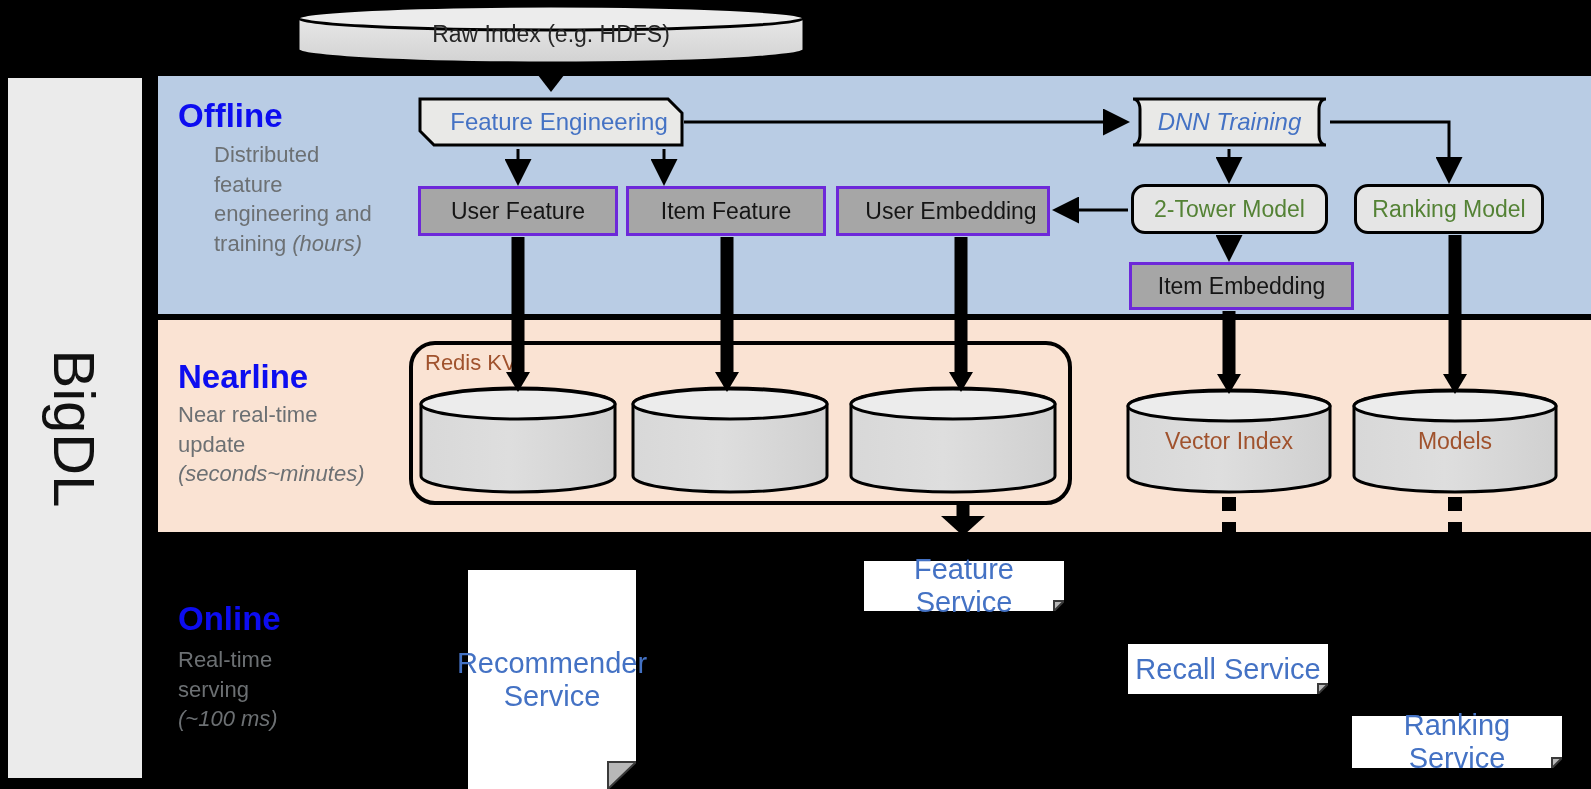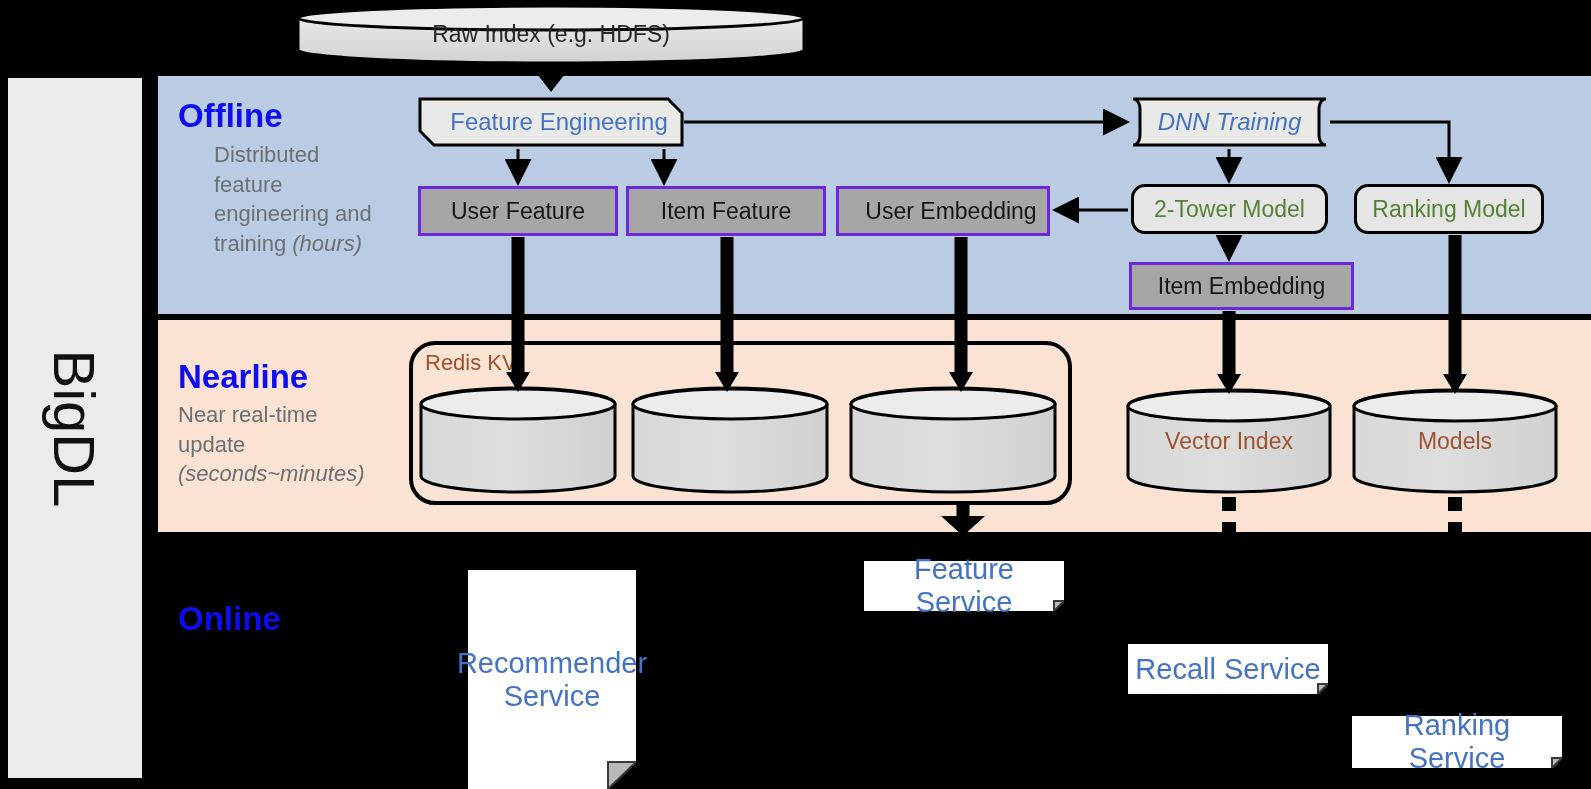--- a/index.html
+++ b/index.html
@@ -81,20 +81,25 @@
   </div>
 
   <div class="band-title" style="left:178px;top:358px;">Nearline</div>
   <div class="band-desc" style="left:178px;top:400px;width:245px;">
     <span>Near real-time</span><br>
     <span>update</span><br>
     <i>(seconds~minutes)</i>
   </div>
 
   <div class="band-title" style="left:178px;top:600px;">Online</div>
+  <div class="band-desc" style="left:178px;top:645px;">
+    <span>Real-time</span><br>
+    <span>serving</span><br>
+    <i>(~100 ms)</i>
+  </div>
 
   <div class="cyl-wrap" style="left:295px;top:4px;width:512px;height:60px;">
     <svg width="512" height="60" viewBox="0 0 512 60">
       <defs>
           <linearGradient id="cg0" x1="0" y1="0" x2="0" y2="1">
         <stop offset="0%" stop-color="#eeeeee"></stop>
             <stop offset="100%" stop-color="#d2d2d2"></stop>
           </linearGradient>
         </defs>
       <path d="M3,14 L3,46 A253,13 0 0 0 509,46 L509,14 A253,13 0 0 0 3,14 Z" fill="url(#cg0)" stroke="#000" stroke-width="3"></path>

